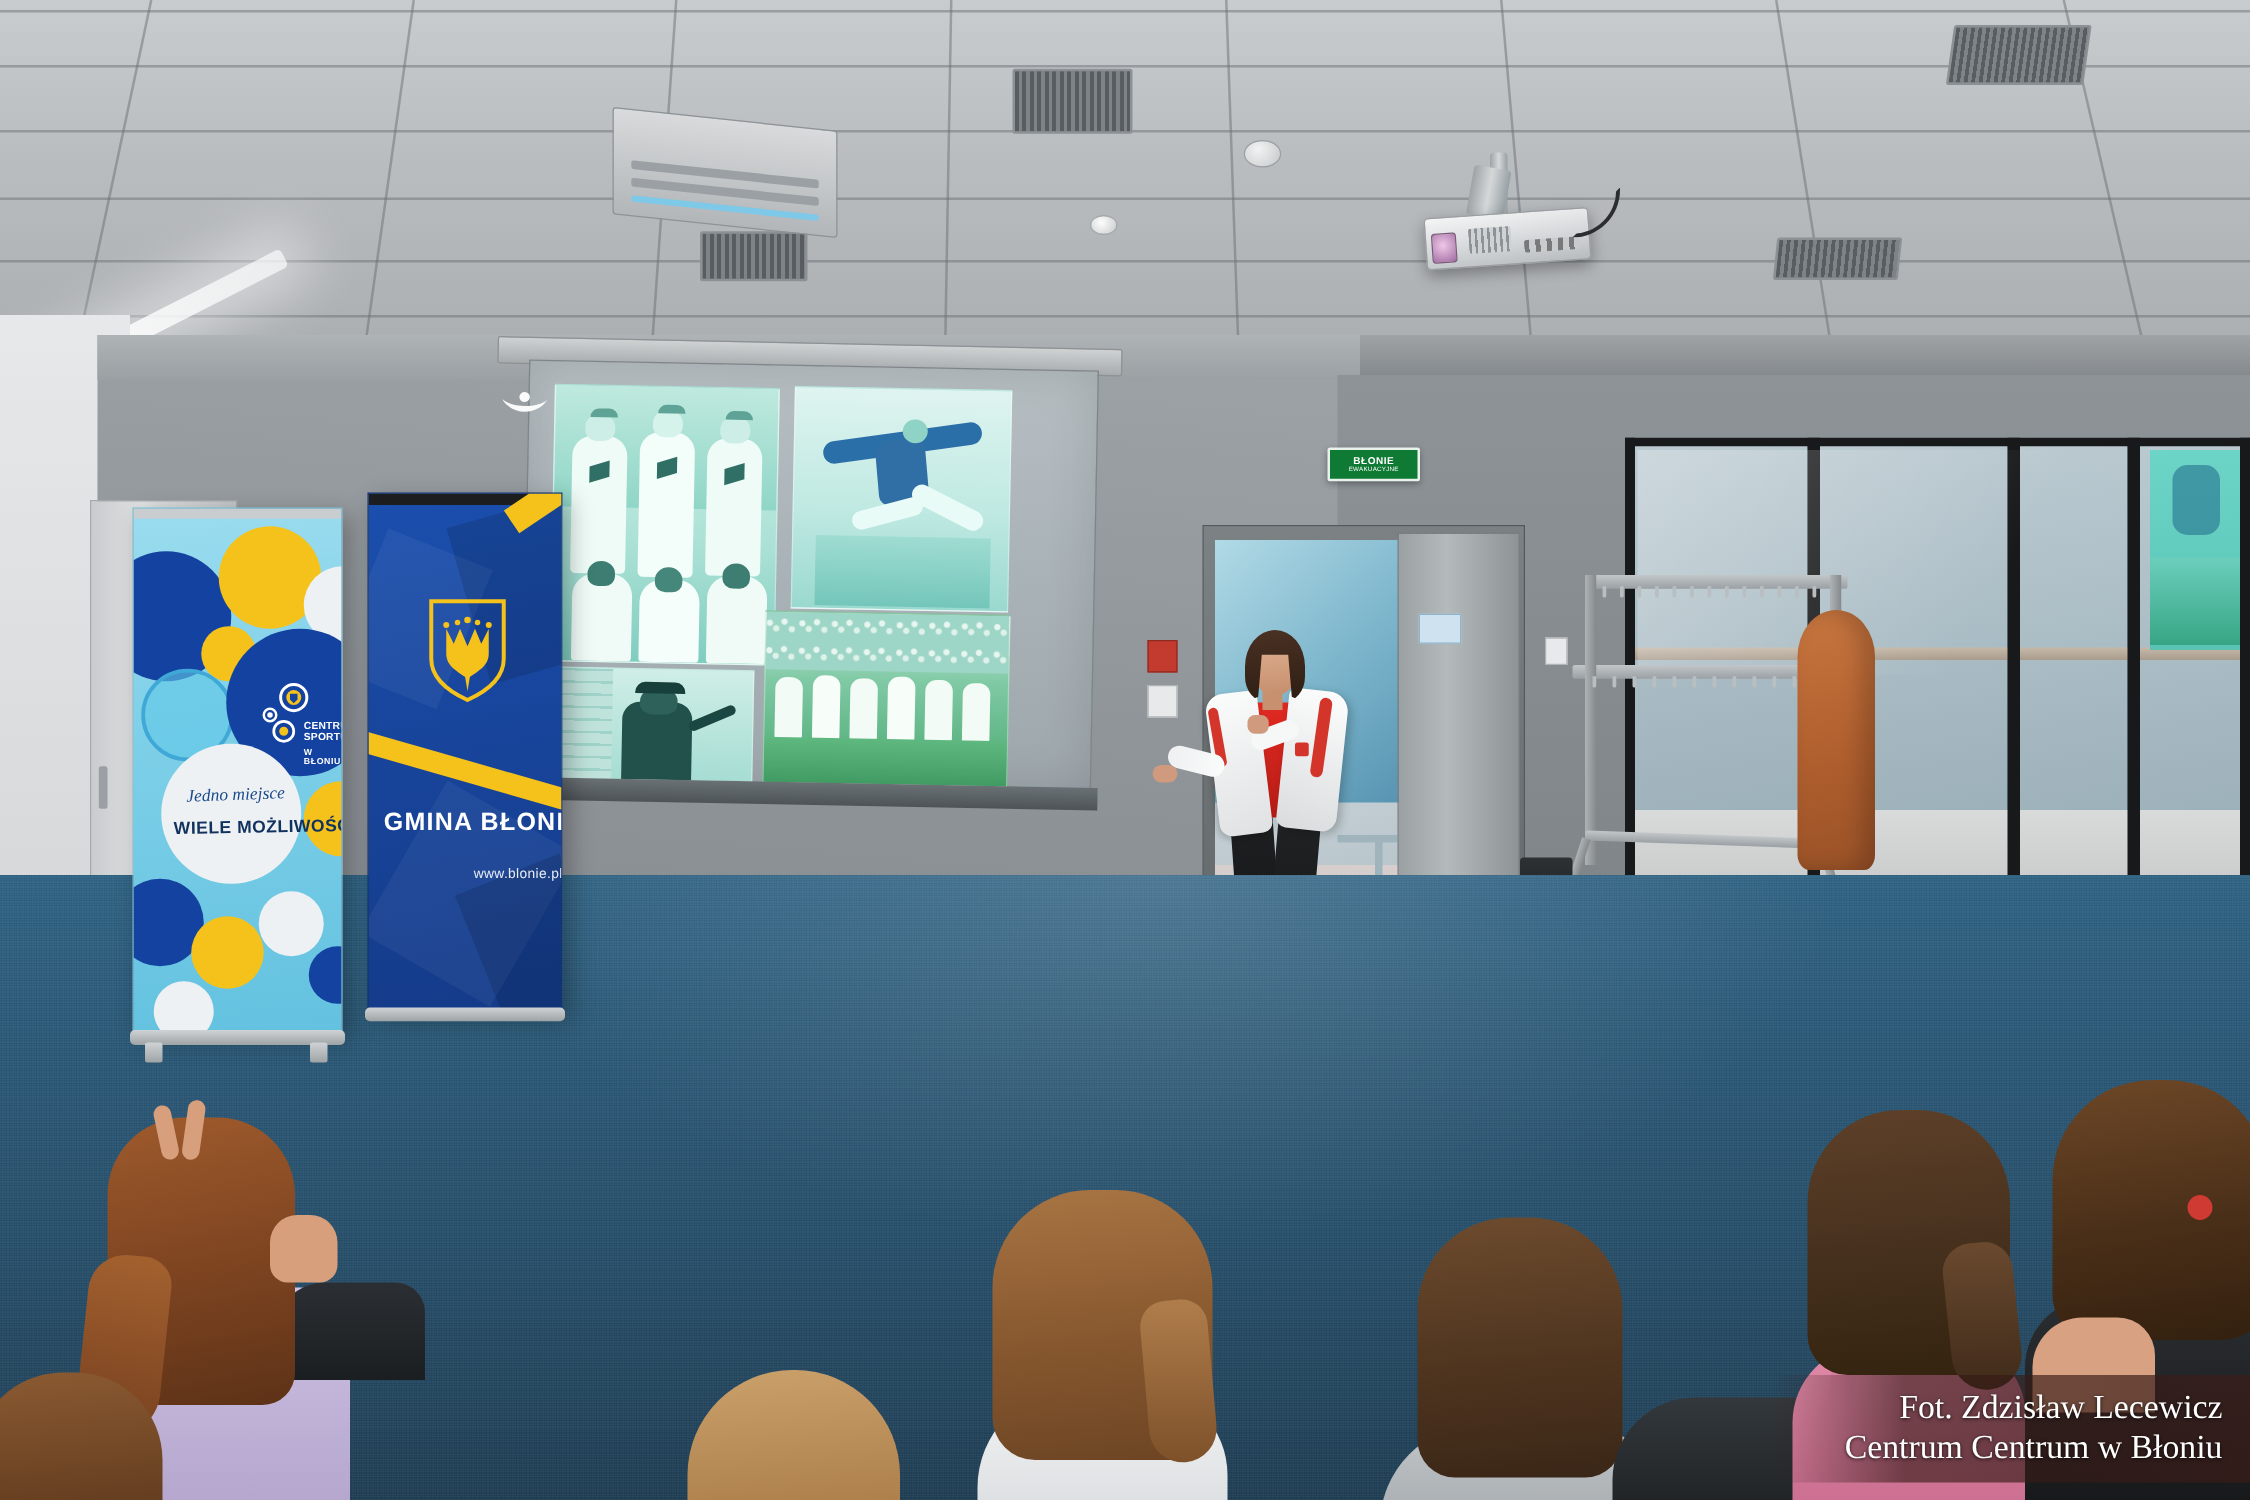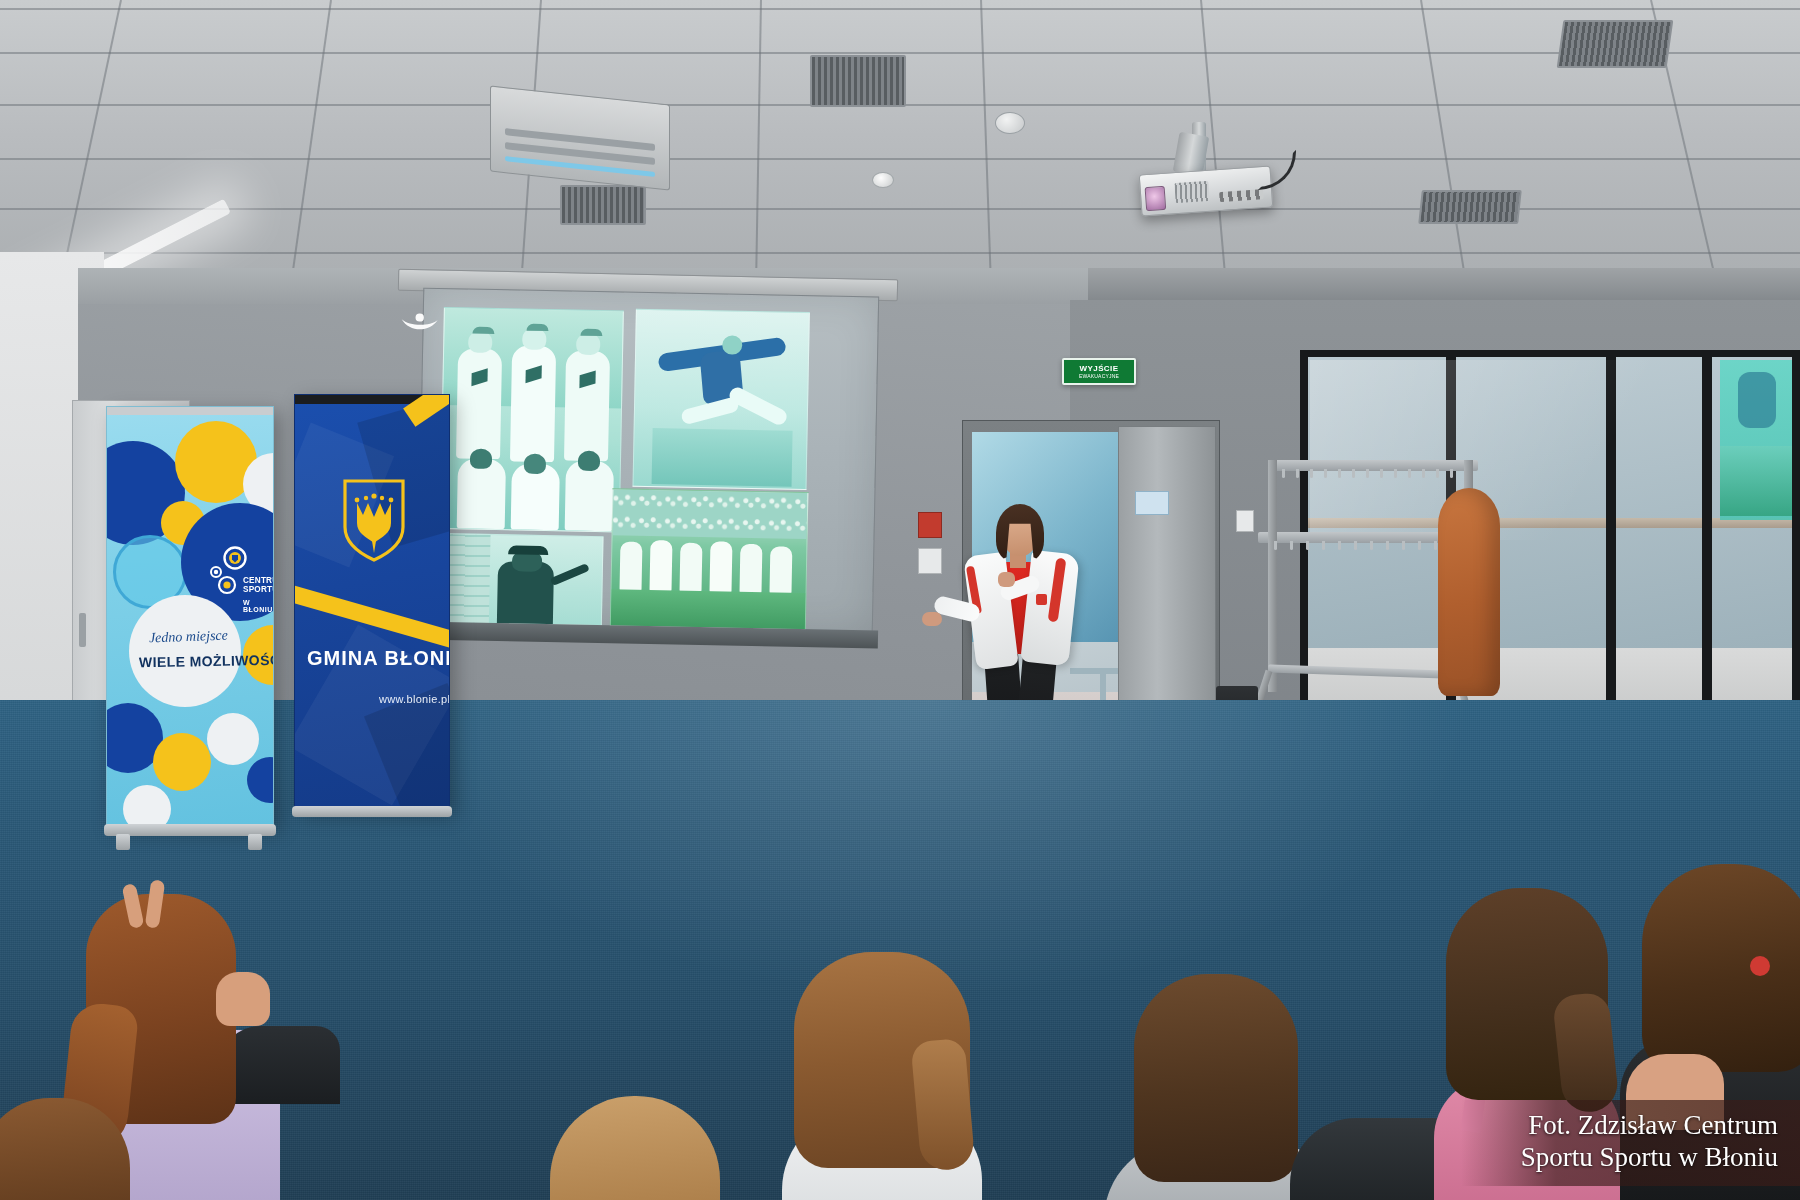--- a/index.html
+++ b/index.html
@@ -295,21 +295,21 @@
     <div class="socket"></div>
     <div class="socket"></div>
     <div class="socket red"></div>
   </div>
 
   <div id="fire-sign" class="abs" style="left:918px;top:512px;width:24px;height:26px;"></div>
   <div id="fire-sign2" class="abs" style="left:918px;top:548px;width:24px;height:26px;"></div>
   <div id="fire-sign2" class="abs" style="left:1236px;top:510px;width:18px;height:22px;"></div>
 
   <div id="exit-sign" class="abs" style="left:1062px;top:358px;width:74px;height:27px;">
-    <span class="ln1">WYJŚCIE</span>
+    <span class="ln1">BŁONIE</span>
     <span class="ln2">EWAKUACYJNE</span>
   </div>
 
   <div id="doorway-dark" class="abs" style="left:962px;top:420px;width:258px;height:400px;"></div>
   <div id="corridor-open" class="abs" style="left:972px;top:432px;width:148px;height:382px;">
     <div id="corridor-mural" class="abs" style="left:0;top:0;width:148px;height:210px;"></div>
     <div id="corridor-floor" class="abs" style="left:0;top:260px;width:148px;height:122px;"></div>
     <div class="abs" style="left:98px;top:236px;width:48px;height:6px;background:#9fb4bd;"></div>
     <div class="abs" style="left:128px;top:236px;width:6px;height:110px;background:#9fb4bd;"></div>
   </div>
@@ -521,17 +521,17 @@
     <div class="hair" style="left:22px;top:-14px;width:172px;height:208px;background:linear-gradient(172deg,#6d4727,#4a2f18 55%,#33200f);border-radius:80px 80px 36px 36px;"></div>
     <div class="body" style="left:130px;top:78px;width:20px;height:20px;background:#cf3a33;border-radius:50%;"></div>
     <div class="body" style="left:6px;top:176px;width:98px;height:76px;background:#d8a182;border-radius:40px 30px 0 0;"></div>
   </div>
 
   <div class="person" style="left:-20px;top:1098px;width:160px;height:110px;">
     <div class="hair" style="left:0;top:0;width:150px;height:120px;background:linear-gradient(175deg,#8b5a32,#5f3a1d);border-radius:70px 70px 18px 18px;"></div>
   </div>
 
   <div id="watermark">
-    <div class="wl">Fot. Zdzisław Centrum</div>
-    <div class="wl">Sportu Sportu w Błoniu</div>
+    <div class="wl">Fot. Zdzisław Lecewicz</div>
+    <div class="wl">Centrum Centrum w Błoniu</div>
   </div>
 
 </div>
 
 </body></html>

